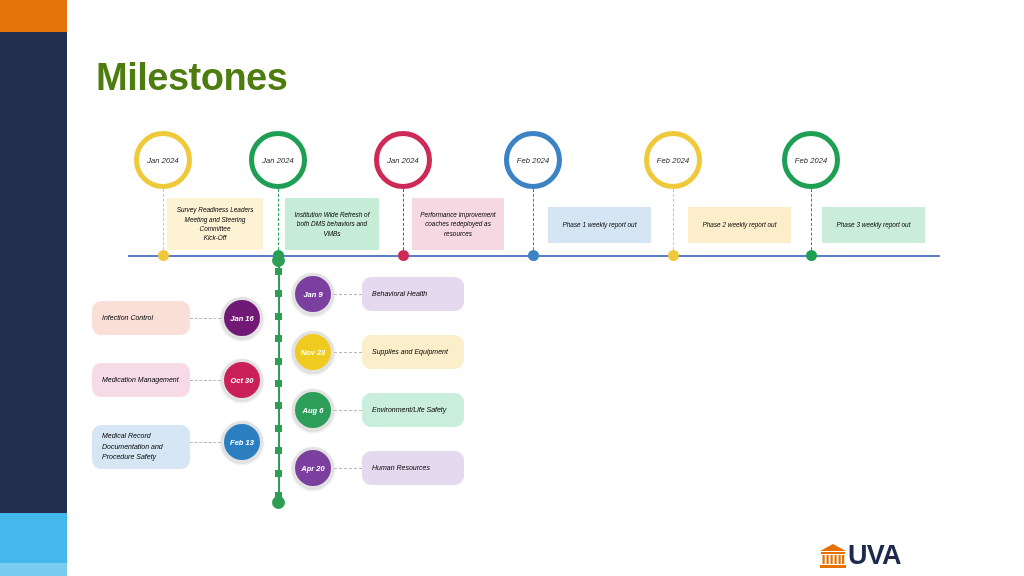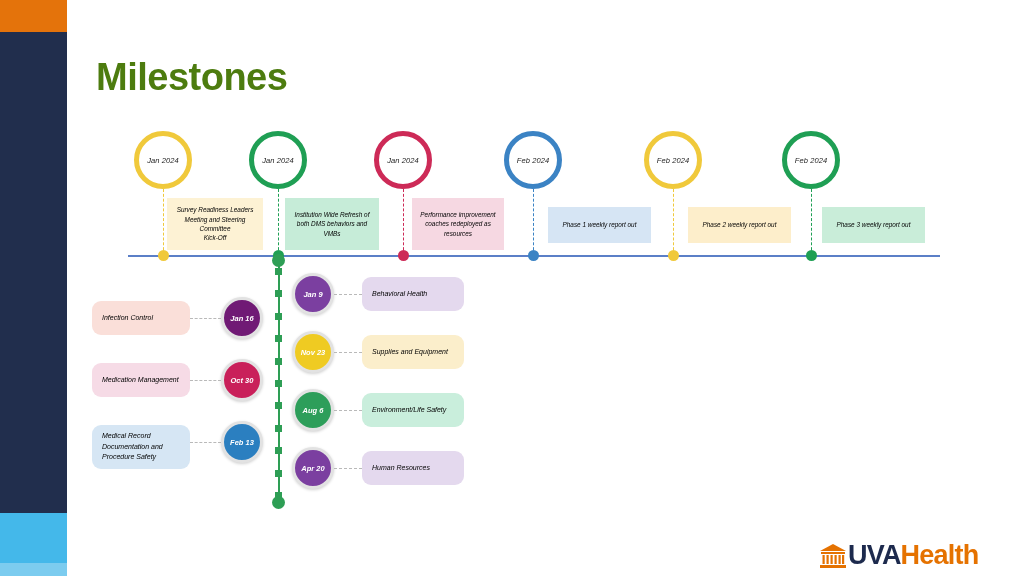--- a/index.html
+++ b/index.html
@@ -221,16 +221,15 @@
       <rect x="3" y="9" width="24" height="2" fill="#e57200"></rect>
       <rect x="4.5" y="12" width="2.2" height="9" fill="#e57200"></rect>
       <rect x="8.5" y="12" width="2.2" height="9" fill="#e57200"></rect>
       <rect x="12.5" y="12" width="2.2" height="9" fill="#e57200"></rect>
       <rect x="16.5" y="12" width="2.2" height="9" fill="#e57200"></rect>
       <rect x="20.5" y="12" width="2.2" height="9" fill="#e57200"></rect>
       <rect x="24" y="12" width="2.2" height="9" fill="#e57200"></rect>
       <rect x="2" y="22" width="26" height="3" fill="#e57200"></rect>
     </svg>
     <span class="logo-word logo-uva">UVA</span>
-    <span class="logo-word logo-health">Health</span>
   </div>
 
 </div>
 
 </body></html>

